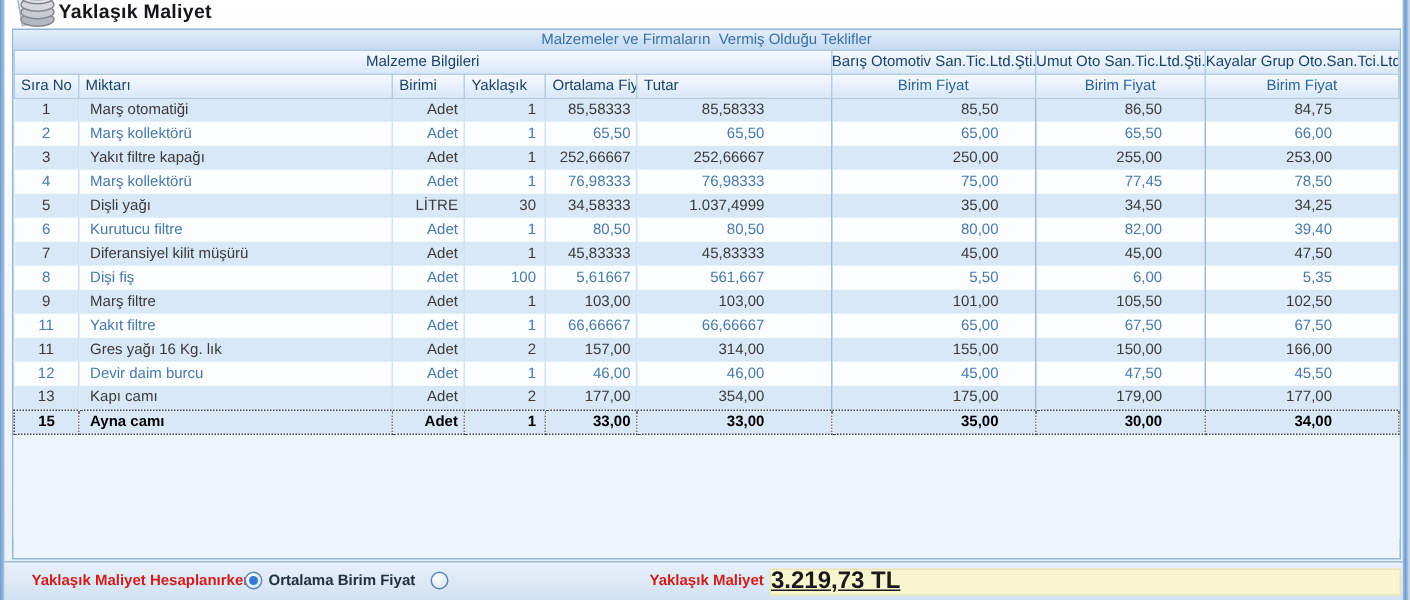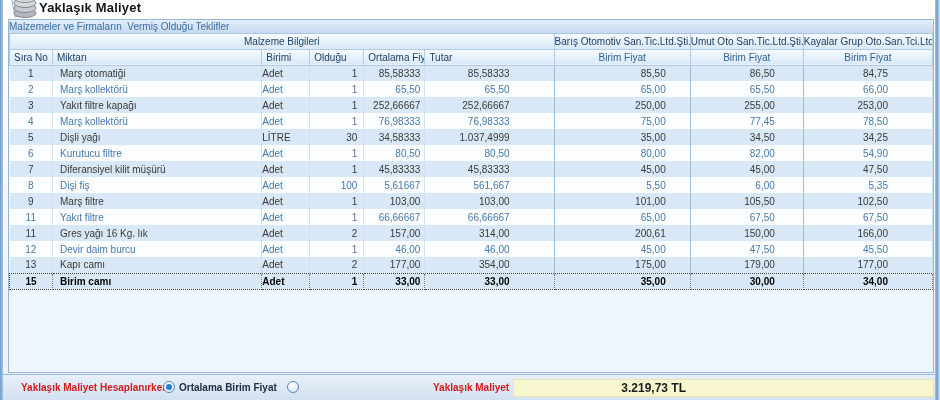--- a/index.html
+++ b/index.html
@@ -17,21 +17,21 @@
 
   
   .titlebar { position:absolute; left:0; top:0; width:940px; height:19px; }
   .app-icon { position:absolute; left:9px; top:-9px; width:30px; height:34px; }
   .page-title { position:absolute; left:39px; top:0px; font-size:13px; font-weight:bold;
     color:#15161c; letter-spacing:.2px; }
 
   
   .grid { position:absolute; left:8px; top:19px; width:926px; height:354px;
     border:1px solid #94b6d8; background:#eef5fb; }
-  .grid-caption { height:14px; line-height:14px; text-align:left;
+  .grid-caption { height:14px; line-height:14px; text-align:center;
     background:linear-gradient(#e3eefa,#c5daf1); color:#3a6fa5; font-size:10px;
     border-bottom:1px solid #a9c6e2; white-space:pre; }
   table { border-collapse:collapse; table-layout:fixed; width:924px; }
   col.w-no{width:43px} col.w-name{width:209px} col.w-unit{width:48px}
   col.w-qty{width:54px} col.w-avg{width:61px} col.w-total{width:129px}
   col.w-f1{width:136px} col.w-f2{width:113px} col.w-f3{width:129px}
 
   thead th { font-weight:normal; font-size:10px; color:#1c4068; height:15px;
     background:linear-gradient(#f6fafe,#d9e8f8); border:1px solid #b2cce6;
     border-top:none; overflow:hidden; white-space:nowrap; }
@@ -39,21 +39,21 @@
   thead tr.cols-row th { height:16px; text-align:left; padding-left:4px;margin-top:37px; }
   thead tr.cols-row th.bf { text-align:center; padding-left:0; color:#2d6398; }
   thead th.grp-sep { border-left:1px solid #93b7d9; }
 
   tbody td { height:16px; font-size:10px; overflow:hidden; white-space:nowrap;
     border-right:1px solid #cfe2f2; }
   tbody tr.odd  td { background:#d9e8f7; color:#3a3a38; }
   tbody tr.even td { background:#fbfdfe; color:#4779ab; }
   td.c-no    { text-align:center; }
   td.c-name  { padding-left:7px; }
-  td.c-unit  { padding-right:4px; }
+  td.c-unit  { text-align:right; padding-right:4px; }
   td.c-qty   { text-align:right; padding-right:6px; }
   td.c-avg   { text-align:right; padding-right:4px; }
   td.c-total { text-align:right; padding-right:44px; border-right:1px solid #9cbddd; }
   td.c-f1    { text-align:right; padding-right:24px; border-right:1px solid #9cbddd; }
   td.c-f2    { text-align:right; padding-right:28px; border-right:1px solid #9cbddd; }
   td.c-f3    { text-align:right; padding-right:44px; }
   tbody tr.selected td { font-weight:bold; color:#000;
     border-top:1px dotted #444; border-bottom:1px dotted #444;
     border-right:1px dotted #777; }
   tbody tr.selected td:first-child { border-left:1px dotted #444; }
@@ -67,22 +67,22 @@
   .lbl-result { left:430px; }
   .radio { position:absolute; top:6px; width:12px; height:12px; border-radius:50%;
     border:1px solid #5d87b8; background:radial-gradient(circle at 35% 30%, #ffffff, #cfe3f7); }
   .radio.checked::after { content:""; position:absolute; left:2px; top:2px; width:6px;
     height:6px; border-radius:50%; background:#2f7ad6; }
   .radio-1 { left:160px; } .radio-2 { left:284px; }
   .radio-label { position:absolute; top:7px; font-size:10px; font-weight:bold; color:#203040; }
   .radio-label-1 { left:176px; } .radio-label-2 { left:298px;margin-top:24px; }
   .result-field { position:absolute; left:510px; top:4px; width:421px; height:18px;
     background:#f8f6cf; border:1px solid #e7e4b8; }
-  .result-field span { display:block; width:172px; text-align:right; font-size:12px;
-    font-weight:bold; color:#1a1a1a; line-height:16px; }
+  .result-field span { display:block; width:172px; text-align:left; font-size:16px;
+    font-weight:bold; color:#1a1a1a; line-height:16px;text-decoration:underline; }
 </style>
 </head>
 <body>
 
 <div class="win-border-left"></div>
 <div class="win-border-right"></div>
 
 <div class="titlebar">
   <span class="app-icon">
     <svg width="30" height="34" viewBox="0 0 30 34">
@@ -117,21 +117,21 @@
         <th class="grp-sep">Barış Otomotiv San.Tic.Ltd.Şti.</th>
         <th class="grp-sep">Umut Oto San.Tic.Ltd.Şti.</th>
         <th class="grp-sep">Kayalar Grup Oto.San.Tci.Ltd</th>
       </tr>
       <tr class="cols-row">
         <th>
           <span>Sıra No</span>
         </th>
         <th>Miktarı</th>
         <th>Birimi</th>
-        <th>Olduğu</th>
+        <th>Yaklaşık</th>
         <th>Ortalama Fiyat</th>
         <th>Tutar</th>
         <th class="bf grp-sep">Birim Fiyat</th>
         <th class="bf grp-sep">Birim Fiyat</th>
         <th class="bf grp-sep">Birim Fiyat</th>
       </tr>
     </thead>
     <tbody id="rows">
         <tr class="odd">
           <td class="c-no">1</td>
@@ -190,21 +190,21 @@
         </tr>
         <tr class="even">
           <td class="c-no">6</td>
           <td class="c-name">Kurutucu filtre</td>
           <td class="c-unit">Adet</td>
           <td class="c-qty">1</td>
           <td class="c-avg">80,50</td>
           <td class="c-total">80,50</td>
           <td class="c-f1">80,00</td>
           <td class="c-f2">82,00</td>
-          <td class="c-f3">54,90</td>
+          <td class="c-f3">39,40</td>
         </tr>
         <tr class="odd">
           <td class="c-no">7</td>
           <td class="c-name">Diferansiyel kilit müşürü</td>
           <td class="c-unit">Adet</td>
           <td class="c-qty">1</td>
           <td class="c-avg">45,83333</td>
           <td class="c-total">45,83333</td>
           <td class="c-f1">45,00</td>
           <td class="c-f2">45,00</td>
@@ -243,21 +243,21 @@
           <td class="c-f2">67,50</td>
           <td class="c-f3">67,50</td>
         </tr>
         <tr class="odd">
           <td class="c-no">11</td>
           <td class="c-name">Gres yağı 16 Kg. lık</td>
           <td class="c-unit">Adet</td>
           <td class="c-qty">2</td>
           <td class="c-avg">157,00</td>
           <td class="c-total">314,00</td>
-          <td class="c-f1">200,61</td>
+          <td class="c-f1">155,00</td>
           <td class="c-f2">150,00</td>
           <td class="c-f3">166,00</td>
         </tr>
         <tr class="even">
           <td class="c-no">12</td>
           <td class="c-name">Devir daim burcu</td>
           <td class="c-unit">Adet</td>
           <td class="c-qty">1</td>
           <td class="c-avg">46,00</td>
           <td class="c-total">46,00</td>
@@ -271,21 +271,21 @@
           <td class="c-unit">Adet</td>
           <td class="c-qty">2</td>
           <td class="c-avg">177,00</td>
           <td class="c-total">354,00</td>
           <td class="c-f1">175,00</td>
           <td class="c-f2">179,00</td>
           <td class="c-f3">177,00</td>
         </tr>
         <tr class="odd selected">
           <td class="c-no">15</td>
-          <td class="c-name">Birim camı</td>
+          <td class="c-name">Ayna camı</td>
           <td class="c-unit">Adet</td>
           <td class="c-qty">1</td>
           <td class="c-avg">33,00</td>
           <td class="c-total">33,00</td>
           <td class="c-f1">35,00</td>
           <td class="c-f2">30,00</td>
           <td class="c-f3">34,00</td>
         </tr>
       </tbody>
   </table>

